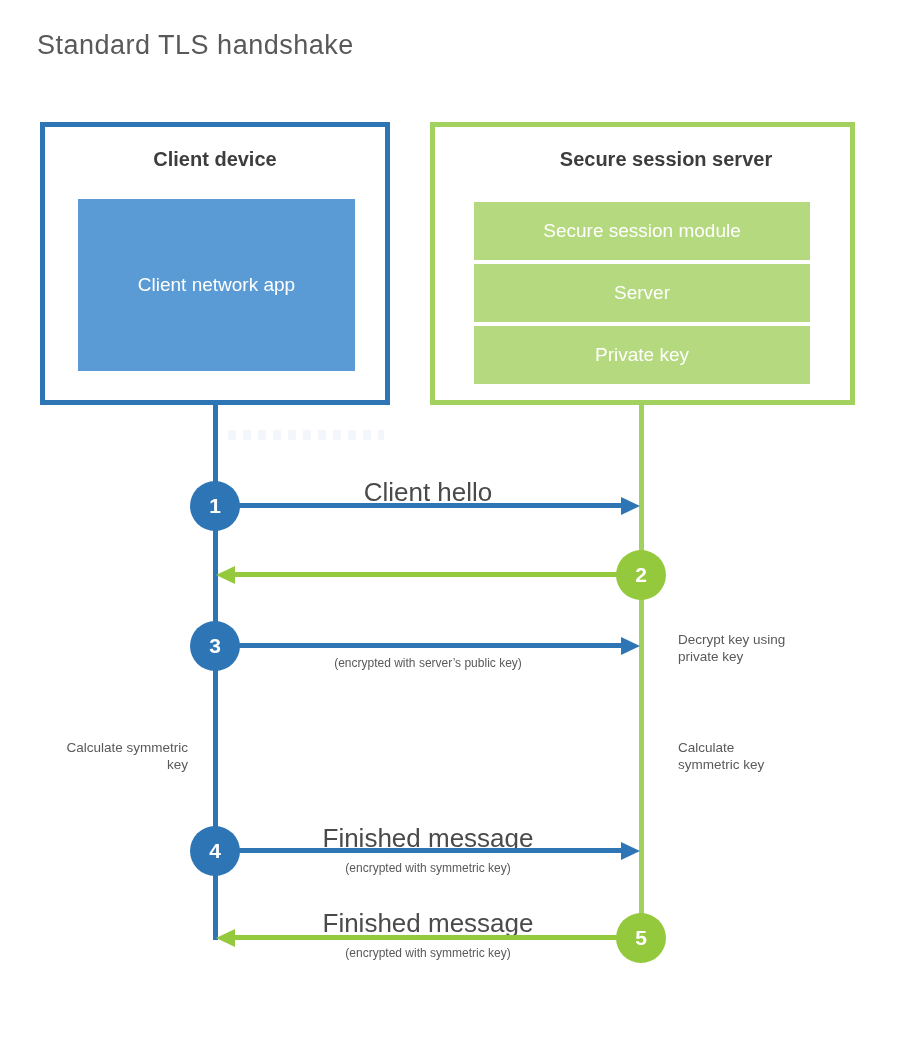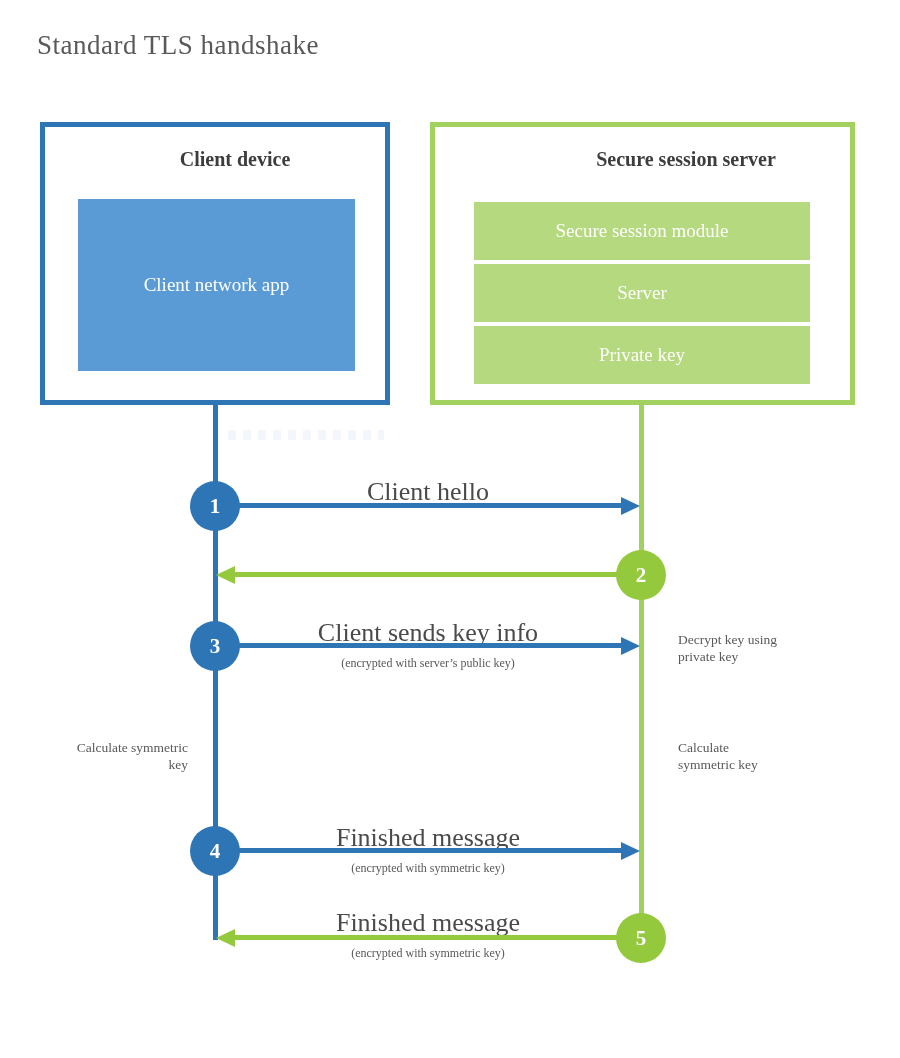--- a/index.html
+++ b/index.html
@@ -1,29 +1,29 @@
 <!DOCTYPE html>
 <html><head>
 <meta charset="utf-8">
 <style>
   html,body{margin:0;padding:0;background:#ffffff;}
   .canvas{
     position:relative;width:900px;height:1058px;background:#ffffff;overflow:hidden;
-    font-family:Liberation Serif, serif;
+    font-family:Liberation Sans, sans-serif;
   }
   .page-title{
     position:absolute;left:37px;top:30px;margin:0;
     font-size:27px;font-weight:300;color:#595959;letter-spacing:.5px;
   }
   
   .outer-box{position:absolute;top:122px;height:283px;background:#ffffff;box-sizing:border-box;}
   .outer-box.client{left:40px;width:350px;border:5px solid #2e75b6;}
   .outer-box.server{left:430px;width:425px;border:5px solid #a3d160;}
   .box-title{
-    position:absolute;top:148px;font-size:20px;font-weight:700;color:#3d3d3d;text-align:center;padding-left:20px;
+    position:absolute;top:148px;font-size:20px;font-weight:700;color:#3d3d3d;text-align:center;
   }
   .box-title.client{left:40px;width:350px;}
   .box-title.server{left:430px;width:472px;}
   .inner-blue{
     position:absolute;left:78px;top:199px;width:277px;height:172px;background:#5b9bd5;
     display:flex;align-items:center;justify-content:center;text-align:center;
     color:#ffffff;font-size:19px;line-height:28px;
   }
   .inner-blue span{display:block;width:160px;}
   .server-bar{
@@ -98,21 +98,20 @@
   <div class="step-circle blue" style="left:190px;top:481px;">
     <span>1</span>
   </div>
 
   <div class="shaft green" style="left:234px;top:572px;width:407px;"></div>
   <div class="head left" style="left:216px;top:566px;"></div>
   <div class="step-circle green" style="left:616px;top:550px;">
     <span>2</span>
   </div>
 
-  <div class="arrow-label" style="top:618px;">Client sends key info</div>
   <div class="shaft blue" style="left:215px;top:643px;width:407px;"></div>
   <div class="head right" style="left:621px;top:637px;"></div>
   <div class="step-circle blue" style="left:190px;top:621px;">
     <span>3</span>
   </div>
   <div class="arrow-sub" style="top:656px;">(encrypted with server’s public key)</div>
   <div class="side-note right-of-green" style="top:631px;">Decrypt key using private key</div>
 
   <div class="side-note left-of-blue" style="top:739px;">Calculate symmetric key</div>
   <div class="side-note right-of-green" style="top:739px;width:110px;">Calculate symmetric key</div>

